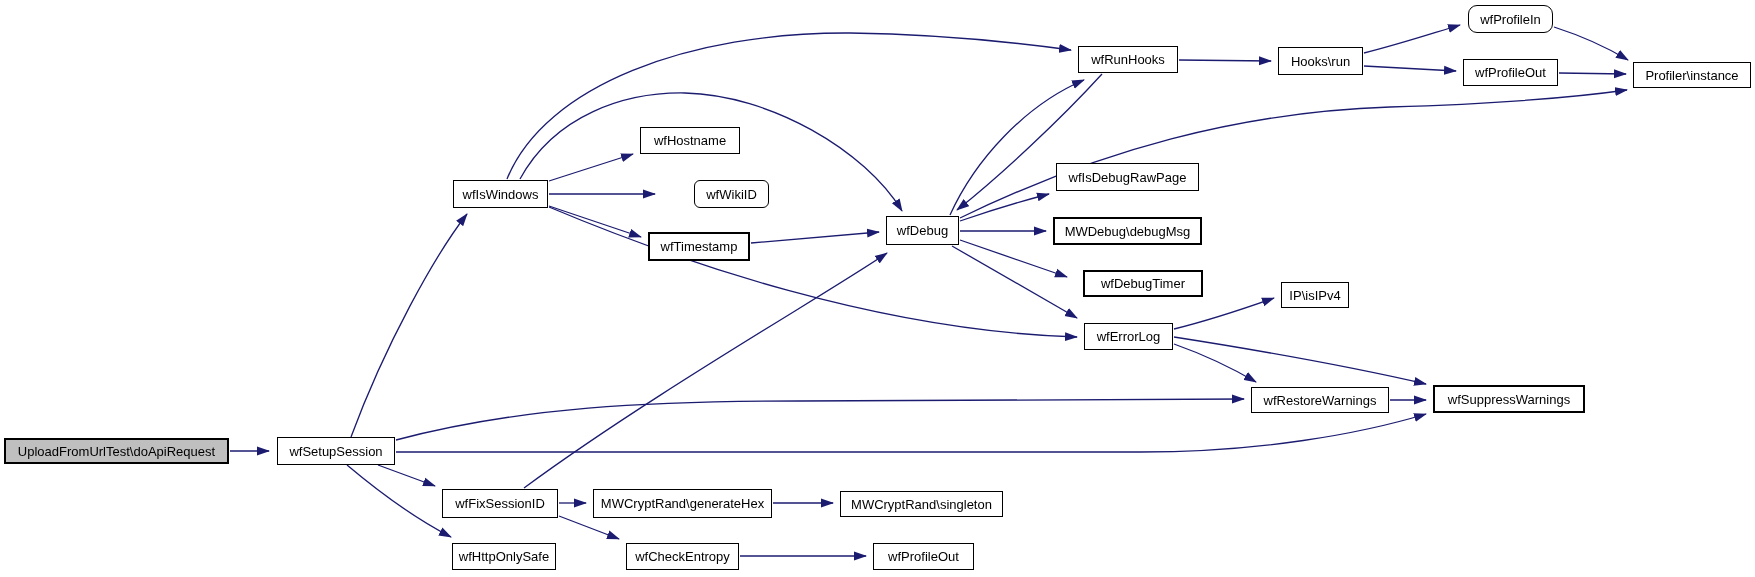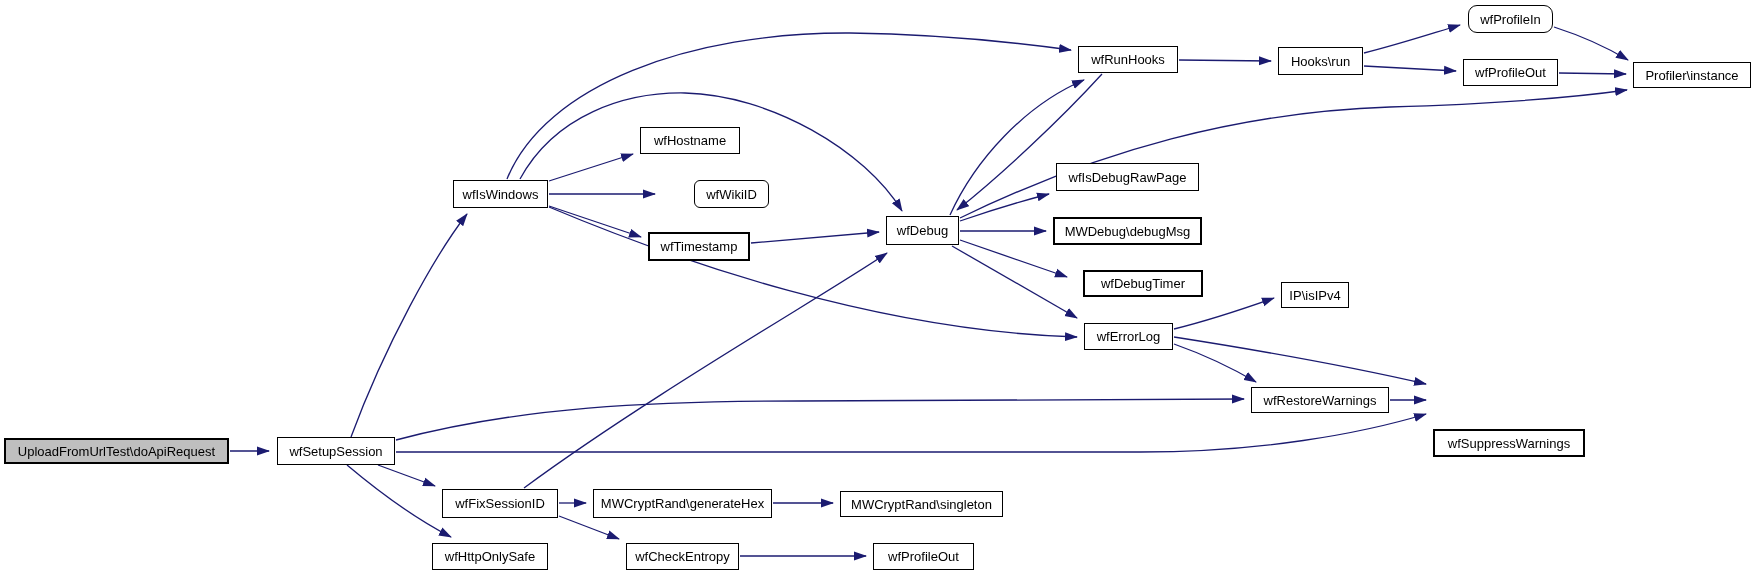--- a/index.html
+++ b/index.html
@@ -125,21 +125,21 @@
       </div>
       <div class="node" style="left: 1084px; top: 323px; width: 89px; height: 27px;">
         <span>wfErrorLog</span>
       </div>
       <div class="node" style="left: 1281px; top: 282px; width: 68px; height: 26px;">
         <span>IP\isIPv4</span>
       </div>
       <div class="node" style="left: 1251px; top: 387px; width: 138px; height: 26px;">
         <span>wfRestoreWarnings</span>
       </div>
-      <div class="node thick" style="left: 1433px; top: 385px; width: 152px; height: 28px; margin-top: 44px;">
+      <div class="node thick" style="left: 1433px; top: 385px; width: 152px; height: 28px;">
         <span>wfSuppressWarnings</span>
       </div>
       <div class="node" style="left: 1078px; top: 46px; width: 100px; height: 27px;">
         <span>wfRunHooks</span>
       </div>
       <div class="node" style="left: 1278px; top: 47px; width: 85px; height: 28px;">
         <span>Hooks\run</span>
       </div>
       <div class="node" style="left: 1468px; top: 5px; width: 85px; height: 28px; border-radius: 9px;">
         <span>wfProfileIn</span>
@@ -158,17 +158,17 @@
       </div>
       <div class="node" style="left: 840px; top: 491px; width: 163px; height: 26px;">
         <span>MWCryptRand\singleton</span>
       </div>
       <div class="node" style="left: 626px; top: 543px; width: 113px; height: 27px;">
         <span>wfCheckEntropy</span>
       </div>
       <div class="node" style="left: 873px; top: 543px; width: 101px; height: 27px;">
         <span>wfProfileOut</span>
       </div>
-      <div class="node" style="left: 432px; top: 543px; width: 116px; height: 27px;">
+      <div class="node" style="left: 452px; top: 543px; width: 104px; height: 27px;">
         <span>wfHttpOnlySafe</span>
       </div>
     </div>
 </div>
 
 </body></html>

